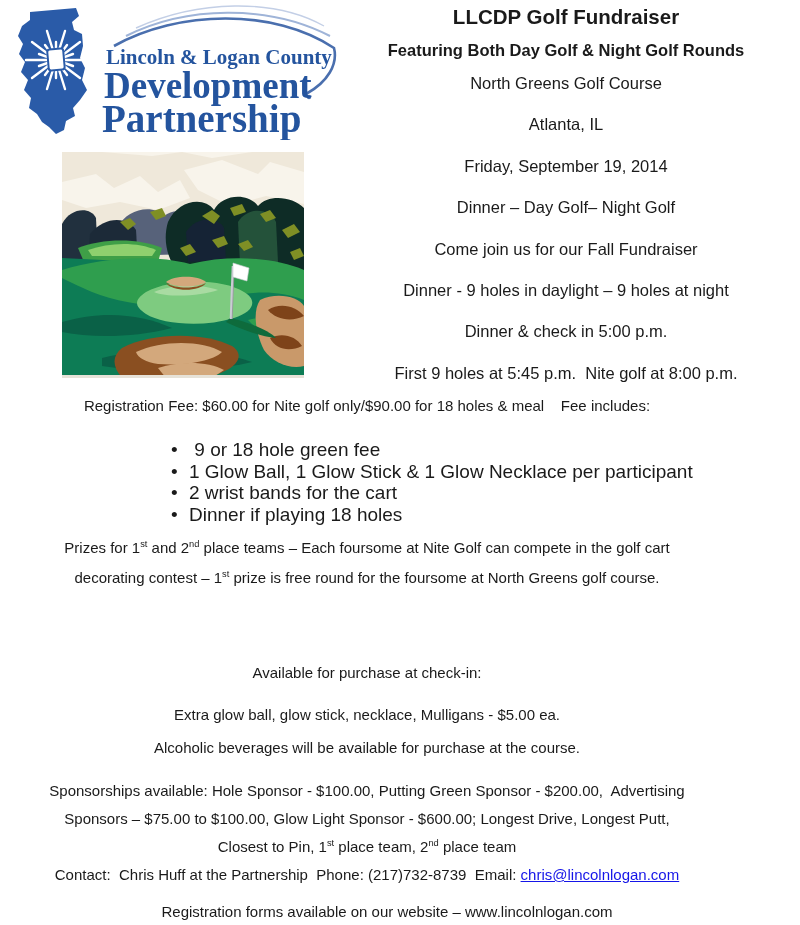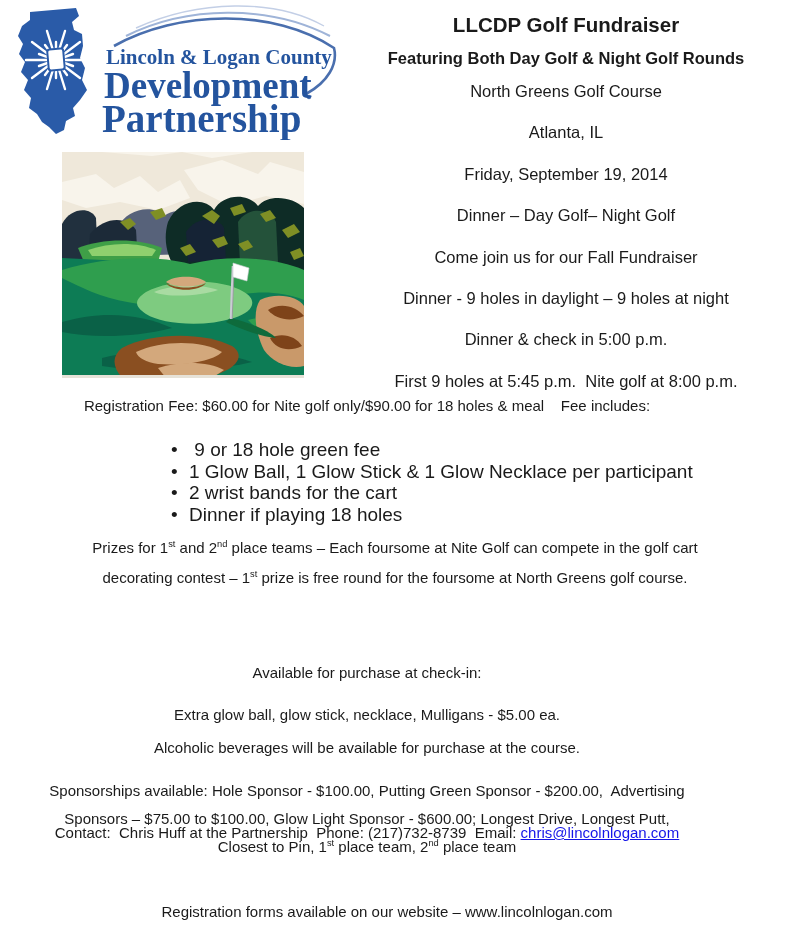--- a/index.html
+++ b/index.html
@@ -1,38 +1,38 @@
 <!DOCTYPE html>
 <html><head>
 <meta charset="utf-8">
 <style>
   html,body{margin:0;padding:0;background:#ffffff;}
   .page{position:relative;width:800px;height:925px;background:#ffffff;overflow:hidden;
         font-family:"Liberation Sans",sans-serif;color:#1a1a1a;}
   .abs{position:absolute;}
   
-  .rc{position:absolute;left:336px;top:12px;width:460px;text-align:center;}
+  .rc{position:absolute;left:336px;top:4px;width:460px;text-align:center;}
   .rc-title{font-size:20.5px;font-weight:bold;line-height:26px;white-space:pre-wrap;}
   .rc-sub{font-size:16.5px;font-weight:bold;margin-top:9px;line-height:22px;white-space:pre-wrap;}
   .rc-lines{margin-top:2px;font-size:16.5px;}
   .rc-lines .line{line-height:41.4px;white-space:pre-wrap;}
   
   .blk{position:absolute;left:0;width:734px;text-align:center;font-size:15px;line-height:18px;white-space:pre-wrap;}
   .blk .line{white-space:pre-wrap;}
   #fee{top:397px;}
   .bullets{position:absolute;left:170px;top:439px;width:560px;text-align:left;font-size:19px;}
   .bullets .line{position:relative;line-height:21.6px;padding-left:19px;white-space:pre-wrap;}
   .bullets .line::before{content:"\2022";position:absolute;left:1px;top:0;}
-  #prizes{top:533px;padding-left:28px;}   #prizes .line{line-height:30px;}
+  #prizes{top:533px;}   #prizes .line{line-height:30px;}
   #course{top:599px;}   #course .line{line-height:30px;}
   #avail{top:664px;}
   #extras{top:706px;}
   #alcohol{top:739px;}
   #sponsor{top:777px;}  #sponsor .line{line-height:28px;}
-  #contact{top:824px;}
+  #contact{top:866px;}
   #site{top:903px;padding-left:20px;}
   sup.sp{font-size:62%;line-height:0;vertical-align:super;}
   a.email{color:#1515e8;text-decoration:underline;cursor:pointer;}
   svg text{font-family:"Liberation Serif",serif;}
 </style>
 </head>
 <body>
 
 <div class="page">
 

